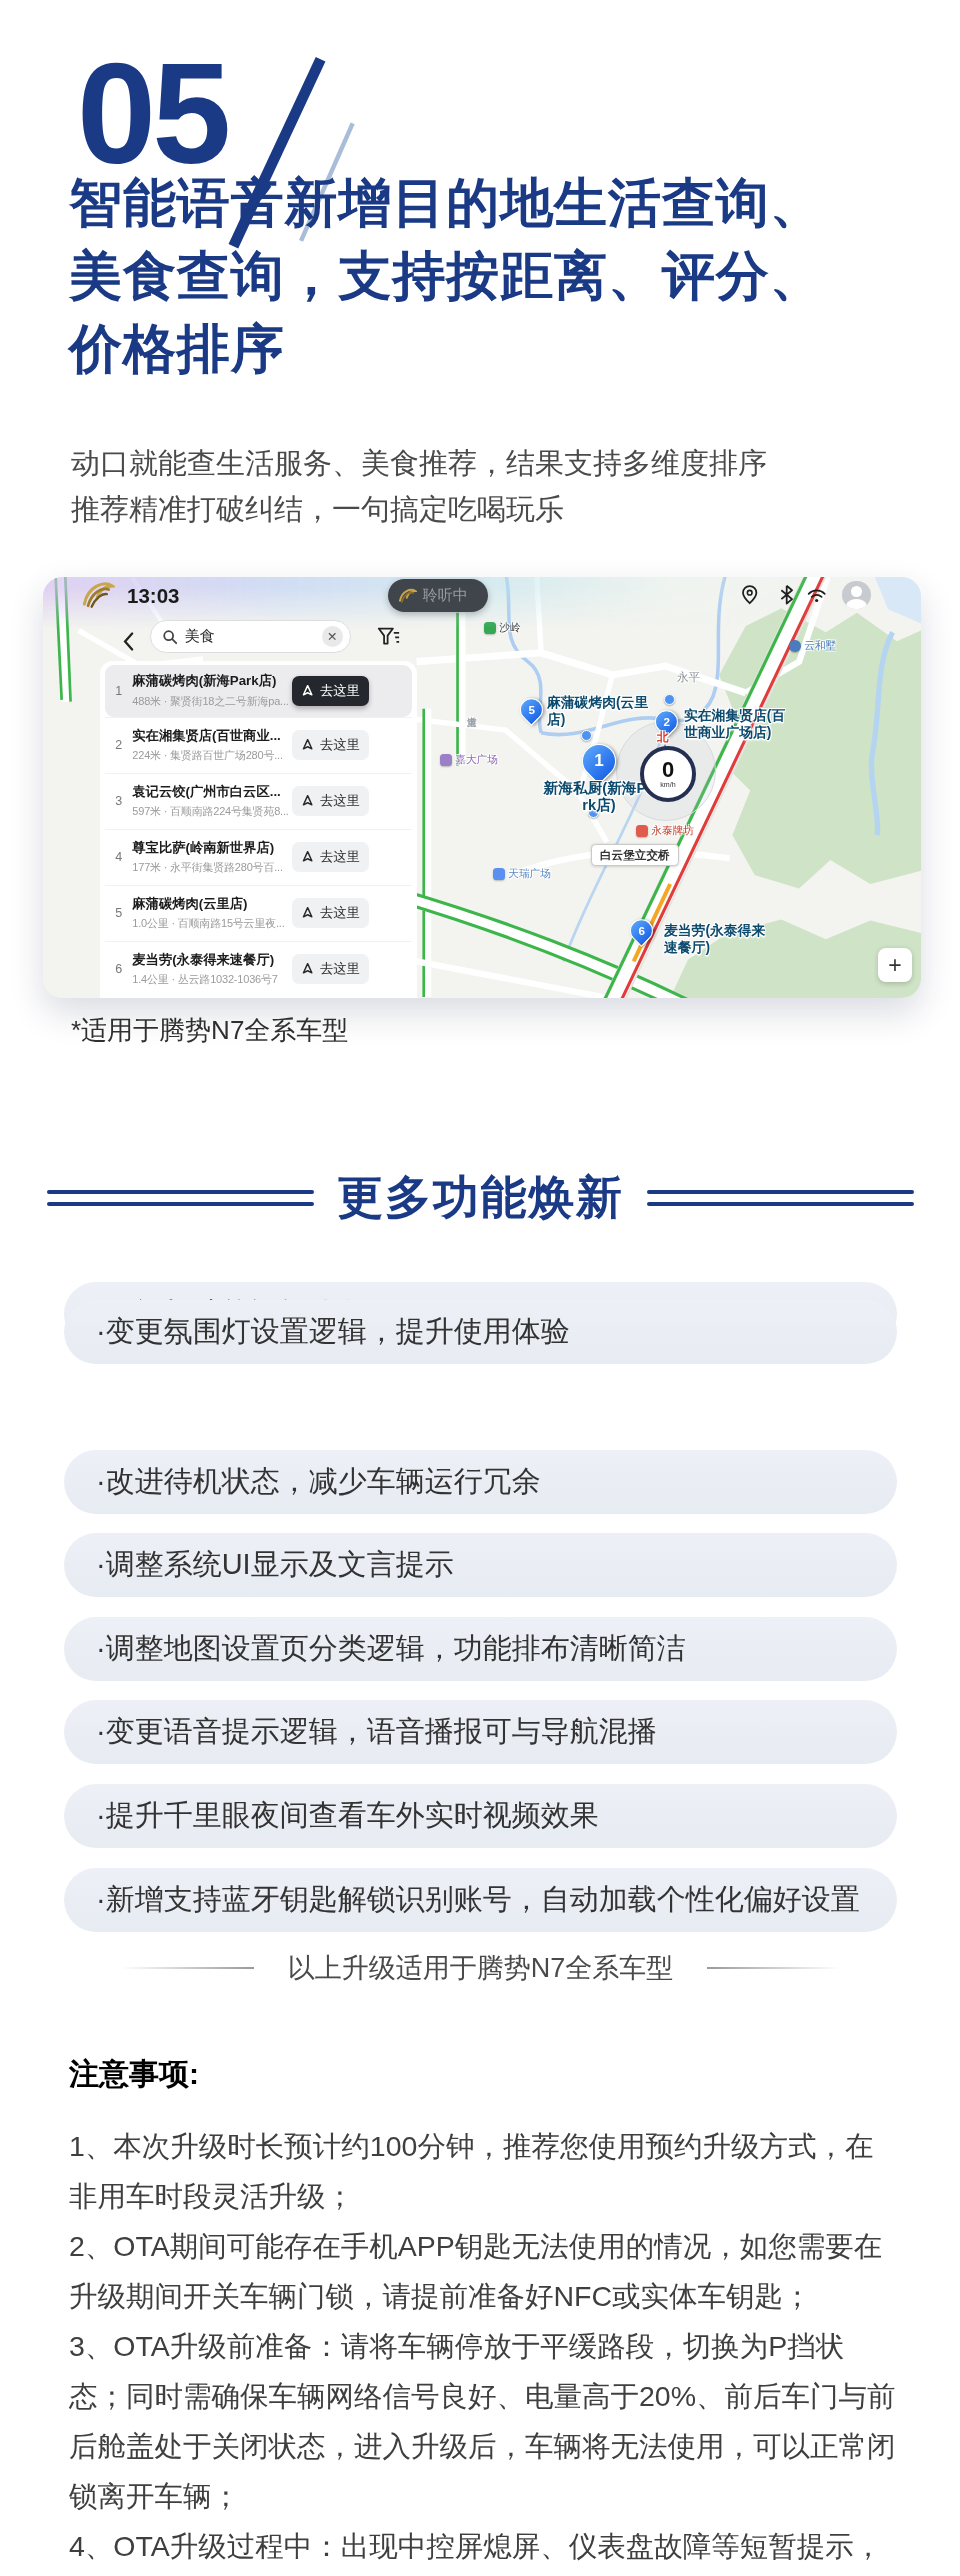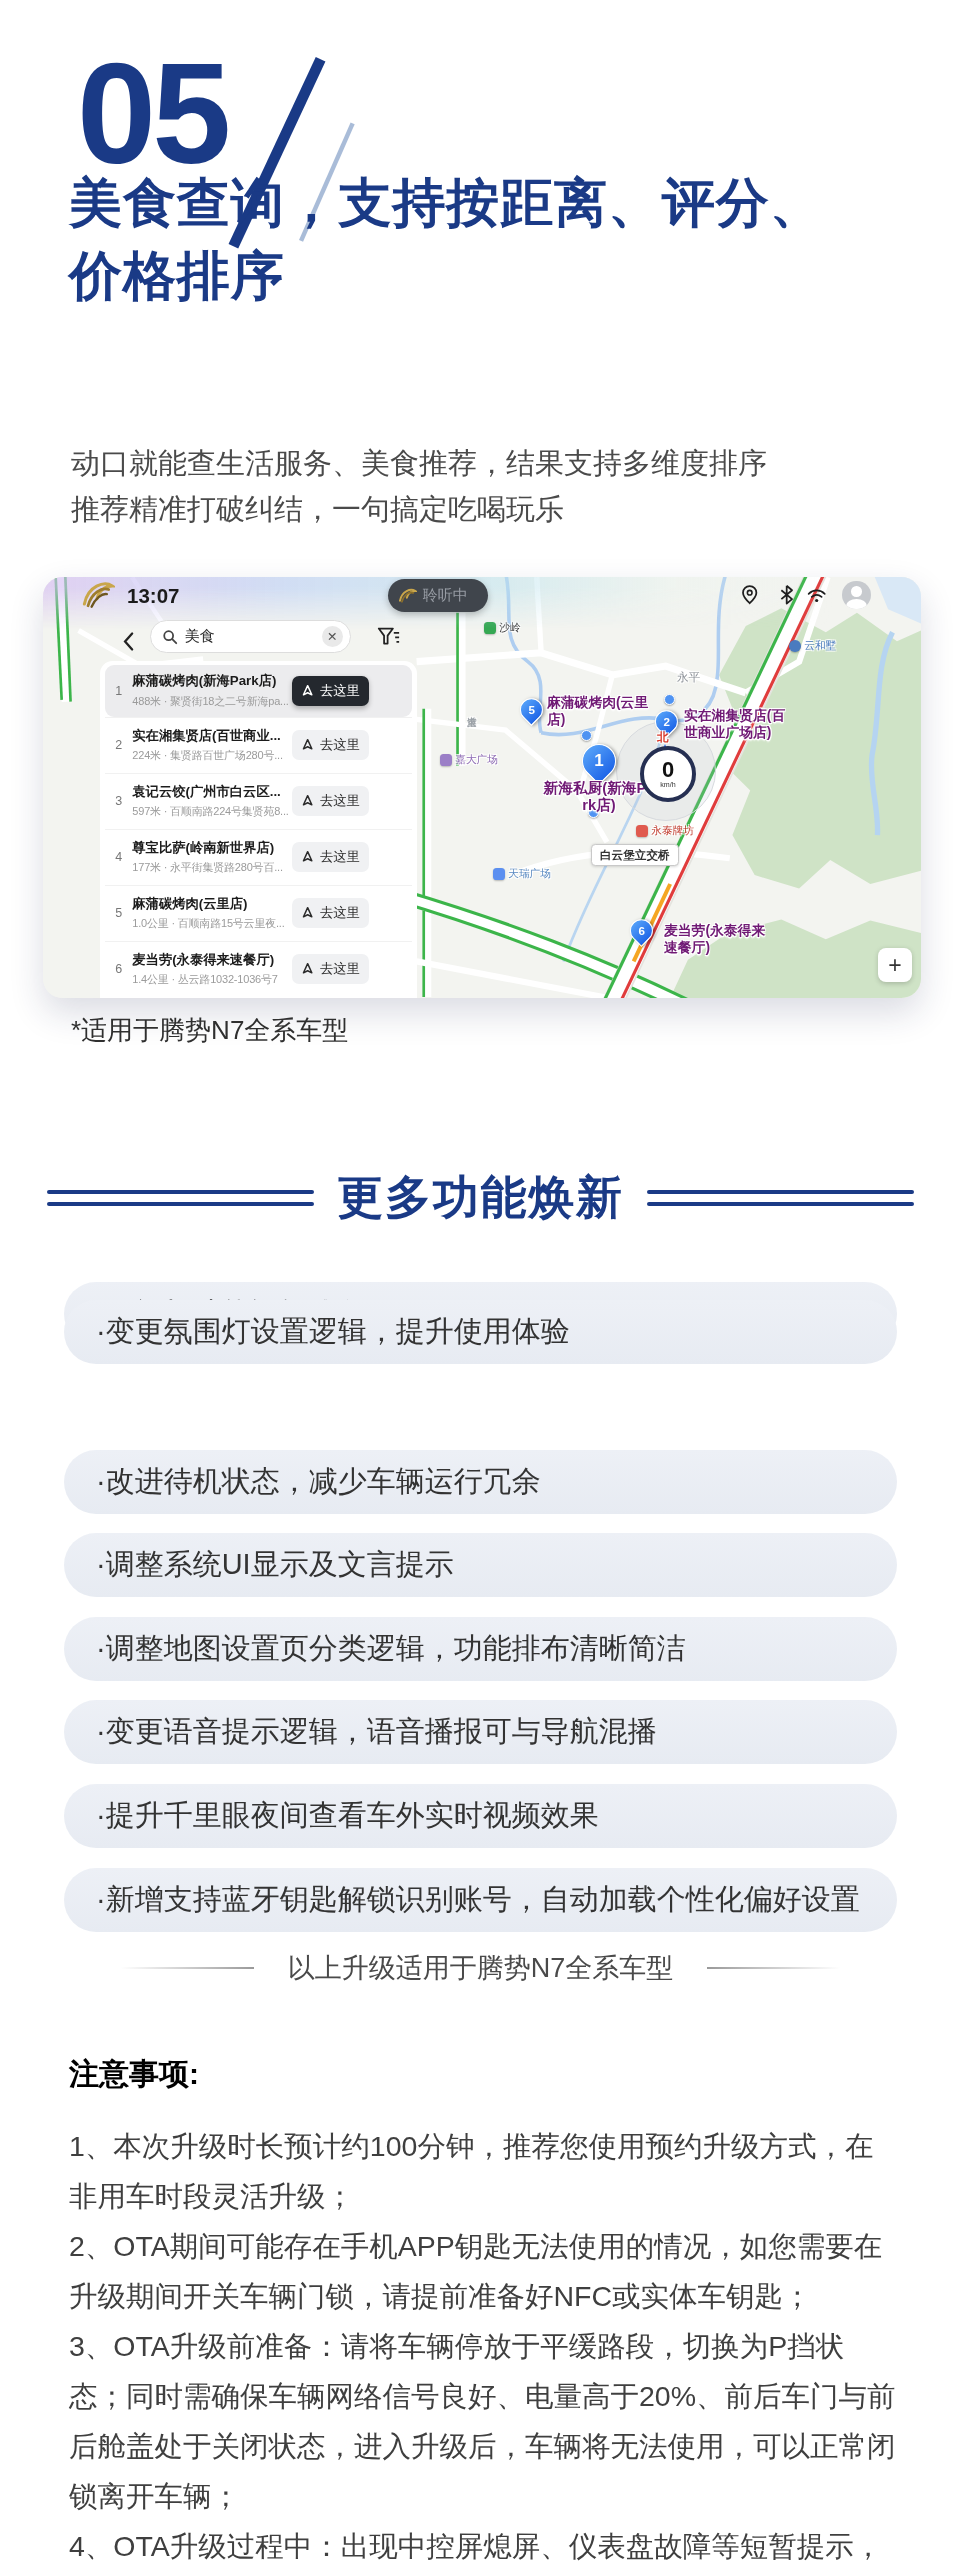--- a/index.html
+++ b/index.html
@@ -53,21 +53,21 @@
   align-items:center;justify-content:center;gap:5.3px;font-size:13.3px;flex:none;margin-left:1.8px;}
 .go-btn.dark{background:#24282e;color:#fff;box-shadow:0 2.7px 5.3px rgba(0,0,0,.25);}
 
 .pin{position:absolute;width:21.4px;height:21.4px;border-radius:50% 50% 50% 0;z-index:2;
   background:linear-gradient(#54a0f8,#1f66e8);border:1.8px solid #fff;transform:rotate(-45deg);
   box-shadow:0.9px 1.8px 3.6px rgba(0,0,0,.35);}
 .pin i{display:flex;width:100%;height:100%;transform:rotate(45deg);align-items:center;
   justify-content:center;font-style:normal;color:#fff;font-weight:800;font-size:11.6px;}
 .pin.big{width:32px;height:32px;}
 .pin.big i{font-size:17px;}
-.mlabel{position:absolute;z-index:2;font-size:13.8px;font-weight:700;color:#701a75;line-height:17px;
+.mlabel{position:absolute;z-index:2;font-size:13.8px;font-weight:700;color:#0c4a6e;line-height:17px;
   text-shadow:-0.9px -0.9px 0 #fff,0.9px -0.9px 0 #fff,-0.9px 0.9px 0 #fff,0.9px 0.9px 0 #fff,0 1.8px 1.8px #fff;}
 .poi{position:absolute;z-index:1;display:flex;align-items:center;gap:3.6px;font-size:10.7px;
   text-shadow:-0.9px -0.9px 0 #fff,0.9px -0.9px 0 #fff,-0.9px 0.9px 0 #fff,0.9px 0.9px 0 #fff;}
 .poi .dot{width:11.6px;height:11.6px;border-radius:3.6px;flex:none;box-shadow:0 0.9px 1.8px rgba(0,0,0,.25);}
 .roadname{position:absolute;z-index:1;font-size:11.6px;color:#8a8f96;
   text-shadow:-0.9px -0.9px 0 #fff,0.9px -0.9px 0 #fff,-0.9px 0.9px 0 #fff,0.9px 0.9px 0 #fff;}
 .roadname.vert{writing-mode:vertical-rl;font-size:9.8px;color:#9aa0a6;}
 .signbox{position:absolute;z-index:2;background:#fff;border:0.9px solid #c9c9c9;border-radius:4.4px;
   padding:2.7px 8px;font-size:11.6px;color:#333;font-weight:600;box-shadow:0 0.9px 2.7px rgba(0,0,0,.15);}
 .speed-halo{position:absolute;left:573px;top:144px;width:98px;height:98px;border-radius:50%;
@@ -108,20 +108,21 @@
 <body>
 
 <div class="page">
 
   <div class="num">05</div>
   <svg class="num-slash" width="178" height="205" viewBox="0 0 200 230">
     <line x1="140" y1="8" x2="42" y2="218" stroke="#1a3a86" stroke-width="12"></line>
     <line x1="176" y1="80" x2="118" y2="212" stroke="#a9bcd8" stroke-width="5"></line>
   </svg>
   <h1 class="title">
+    <div>智能语音新增目的地生活查询、</div>
     <div>美食查询，支持按距离、评分、</div>
     <div>价格排序</div>
   </h1>
   <div class="subtitle">
     <div>动口就能查生活服务、美食推荐，结果支持多维度排序</div>
     <div>推荐精准打破纠结，一句搞定吃喝玩乐</div>
   </div>
 
   <div class="card">
 
@@ -331,21 +332,21 @@
       <line x1="23" y1="19" x2="26" y2="19" stroke="#222" stroke-width="2"></line>
     </svg>
 
     <div class="aurora"></div>
     <div class="statusbar">
       <svg class="eagle-main" width="36" height="36" viewBox="0 0 40 40">
         <path d="M6,30 C10,10 28,4 37,10 C28,10 22,16 20,24" fill="none" stroke="#c9a64b" stroke-width="3.4" stroke-linecap="round"></path>
         <path d="M10,32 C14,18 25,11 33,14" fill="none" stroke="#9e7d2e" stroke-width="3" stroke-linecap="round"></path>
         <path d="M14,33 C18,24 25,18 31,19" fill="none" stroke="#6f5720" stroke-width="2.6" stroke-linecap="round"></path>
       </svg>
-      <span class="time">13:07</span>
+      <span class="time">13:03</span>
       <div class="listen-pill">
         <svg width="19.6" height="19.6" viewBox="0 0 40 40">
           <path d="M6,30 C10,10 28,4 37,10 C28,10 22,16 20,24" fill="none" stroke="#c9a64b" stroke-width="4" stroke-linecap="round"></path>
           <path d="M10,32 C14,18 25,11 33,14" fill="none" stroke="#8d702a" stroke-width="3.6" stroke-linecap="round"></path>
         </svg>
         <span>聆听中</span>
       </div>
       <svg class="tb-icon" style="left:696px;" viewBox="0 0 24 24">
         <path d="M12,2.5 C7.5,2.5 4.5,6 4.5,9.8 C4.5,14.5 12,21.5 12,21.5 C12,21.5 19.5,14.5 19.5,9.8 C19.5,6 16.5,2.5 12,2.5 Z" fill="none" stroke="#1f1f1f" stroke-width="2"></path>
         <circle cx="12" cy="9.8" r="2.6" fill="none" stroke="#1f1f1f" stroke-width="1.8"></circle>

